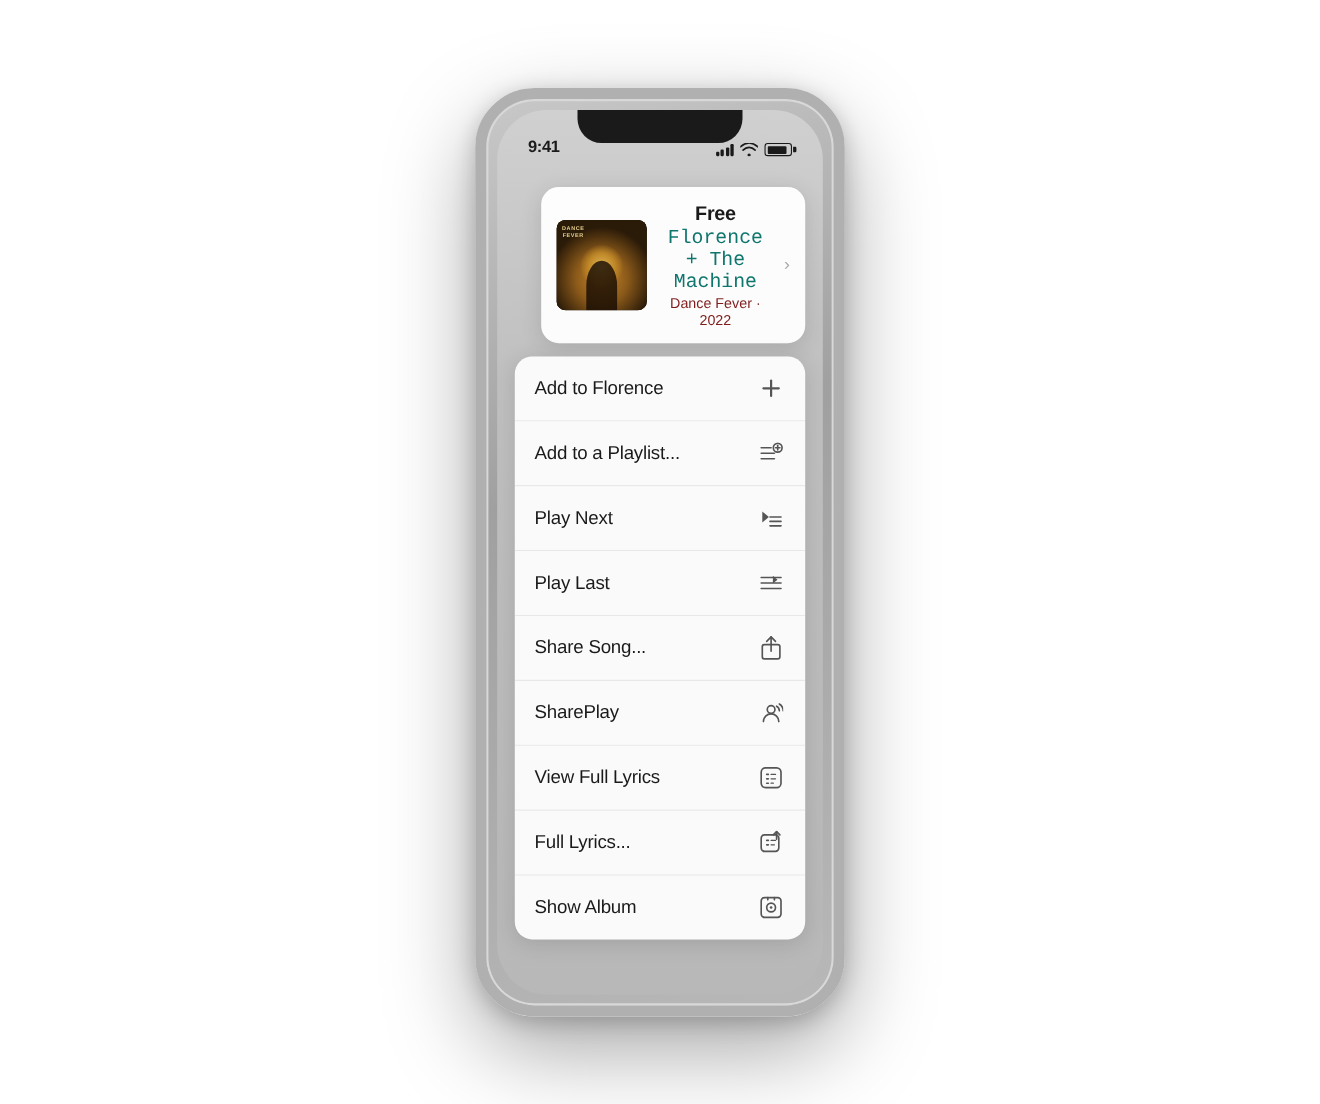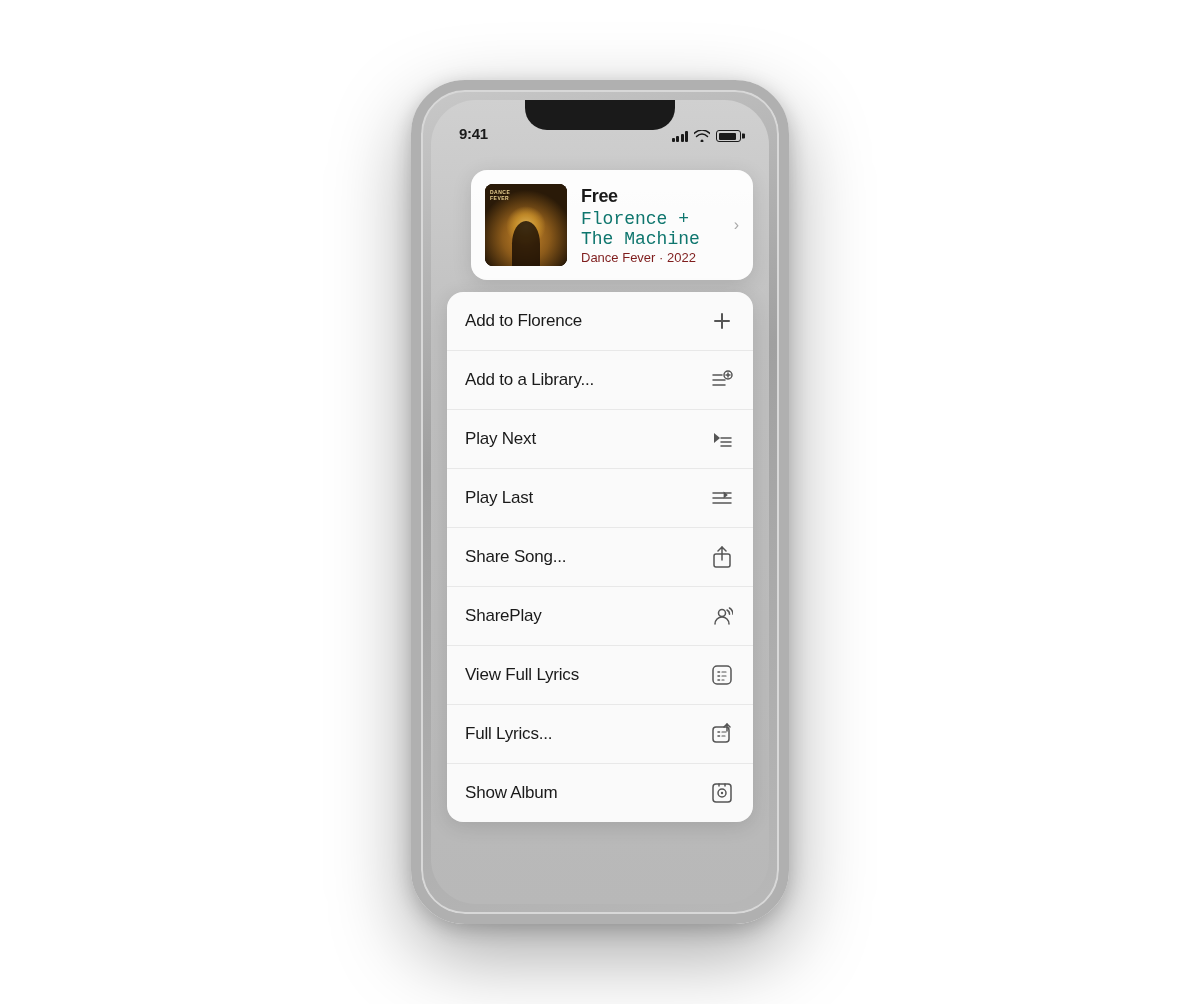--- a/index.html
+++ b/index.html
@@ -9,22 +9,23 @@
       height: 1004px;
       background: #ffffff;
       display: flex;
       justify-content: center;
       align-items: center;
       font-family: -apple-system, BlinkMacSystemFont, 'SF Pro Display', 'Helvetica Neue', sans-serif;
     }
 
     .phone-wrapper {
       position: relative;
-      width: 378px;
+      width: 336px;
       height: 844px;
+      text-align: center;
     }
 
     
     .phone-frame {
       position: absolute;
       inset: 0;
       border-radius: 54px;
       border: 10px solid #b0b0b0;
       background: linear-gradient(160deg, #c8c8c8 0%, #a0a0a0 40%, #b8b8b8 100%);
       box-shadow:
@@ -369,21 +370,21 @@
             <span class="menu-item-label">Add to Florence</span>
             <div class="menu-item-icon">
               <svg width="20" height="20" viewBox="0 0 20 20" fill="none">
                 <line x1="10" y1="3" x2="10" y2="17" stroke="#555" stroke-width="2" stroke-linecap="round"></line>
                 <line x1="3" y1="10" x2="17" y2="10" stroke="#555" stroke-width="2" stroke-linecap="round"></line>
               </svg>
             </div>
           </div>
 
           <div class="menu-item">
-            <span class="menu-item-label">Add to a Library...</span>
+            <span class="menu-item-label">Add to a Playlist...</span>
             <div class="menu-item-icon">
               <svg width="22" height="20" viewBox="0 0 22 20" fill="none">
                 <circle cx="17" cy="5" r="4" stroke="#555" stroke-width="1.5" fill="none"></circle>
                 <line x1="15" y1="5" x2="19" y2="5" stroke="#555" stroke-width="1.5" stroke-linecap="round"></line>
                 <line x1="17" y1="3" x2="17" y2="7" stroke="#555" stroke-width="1.5" stroke-linecap="round"></line>
                 <line x1="2" y1="5" x2="11" y2="5" stroke="#555" stroke-width="1.5" stroke-linecap="round"></line>
                 <line x1="2" y1="10" x2="14" y2="10" stroke="#555" stroke-width="1.5" stroke-linecap="round"></line>
                 <line x1="2" y1="15" x2="14" y2="15" stroke="#555" stroke-width="1.5" stroke-linecap="round"></line>
               </svg>
             </div>

